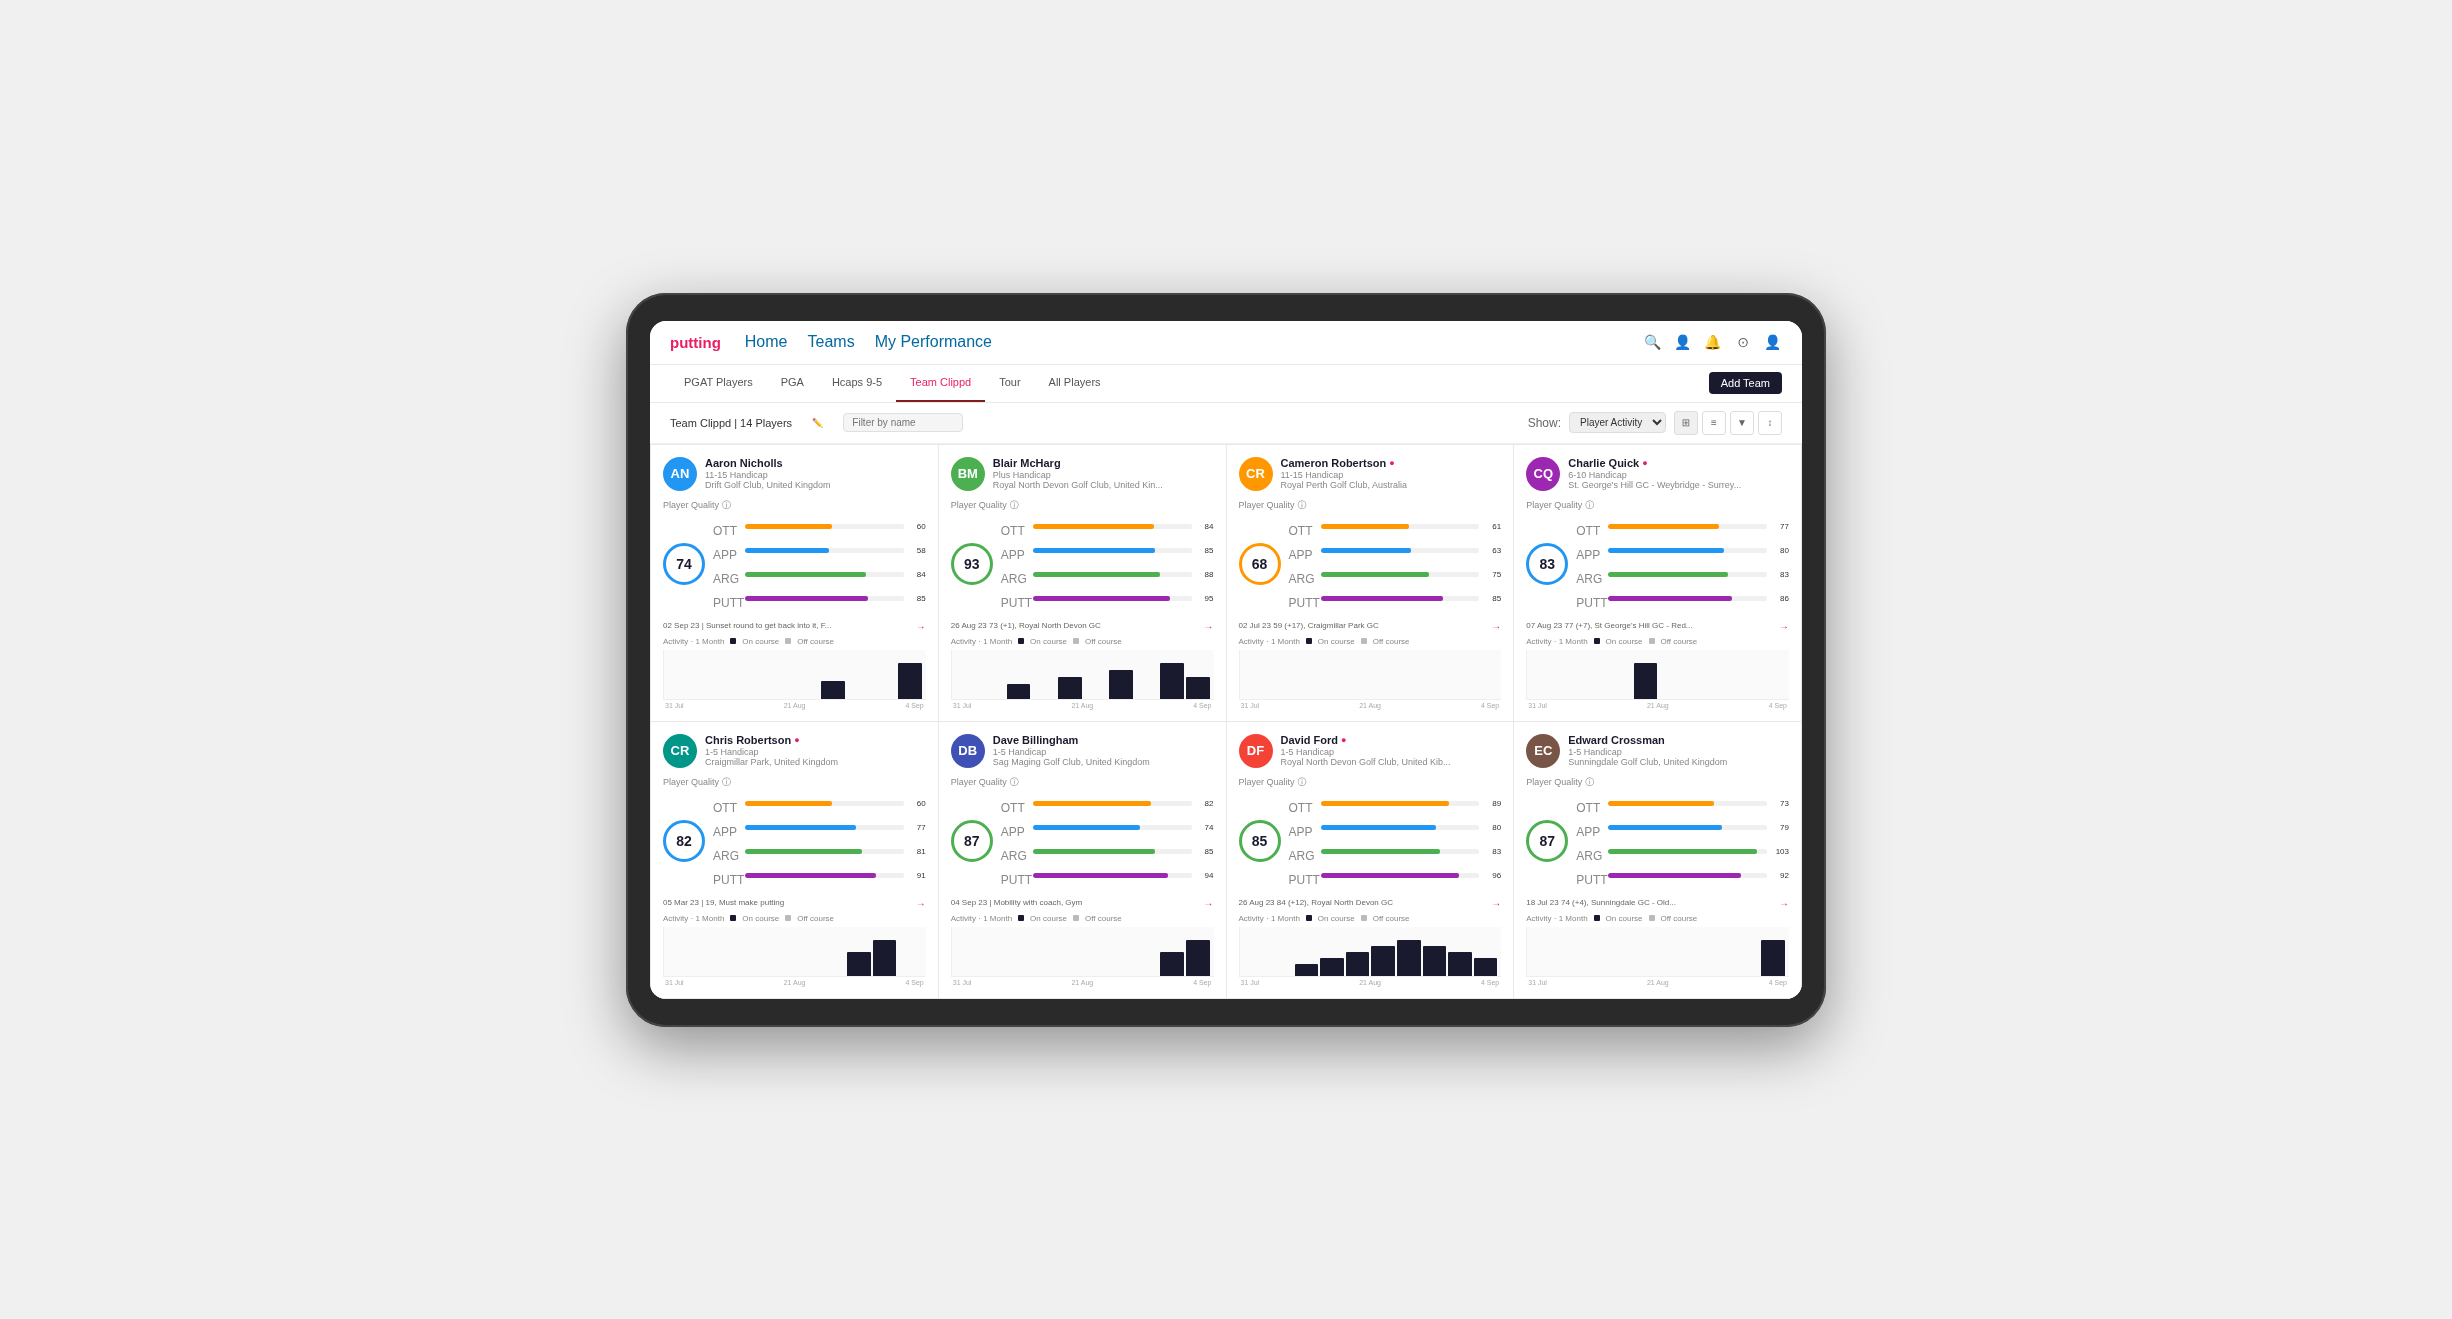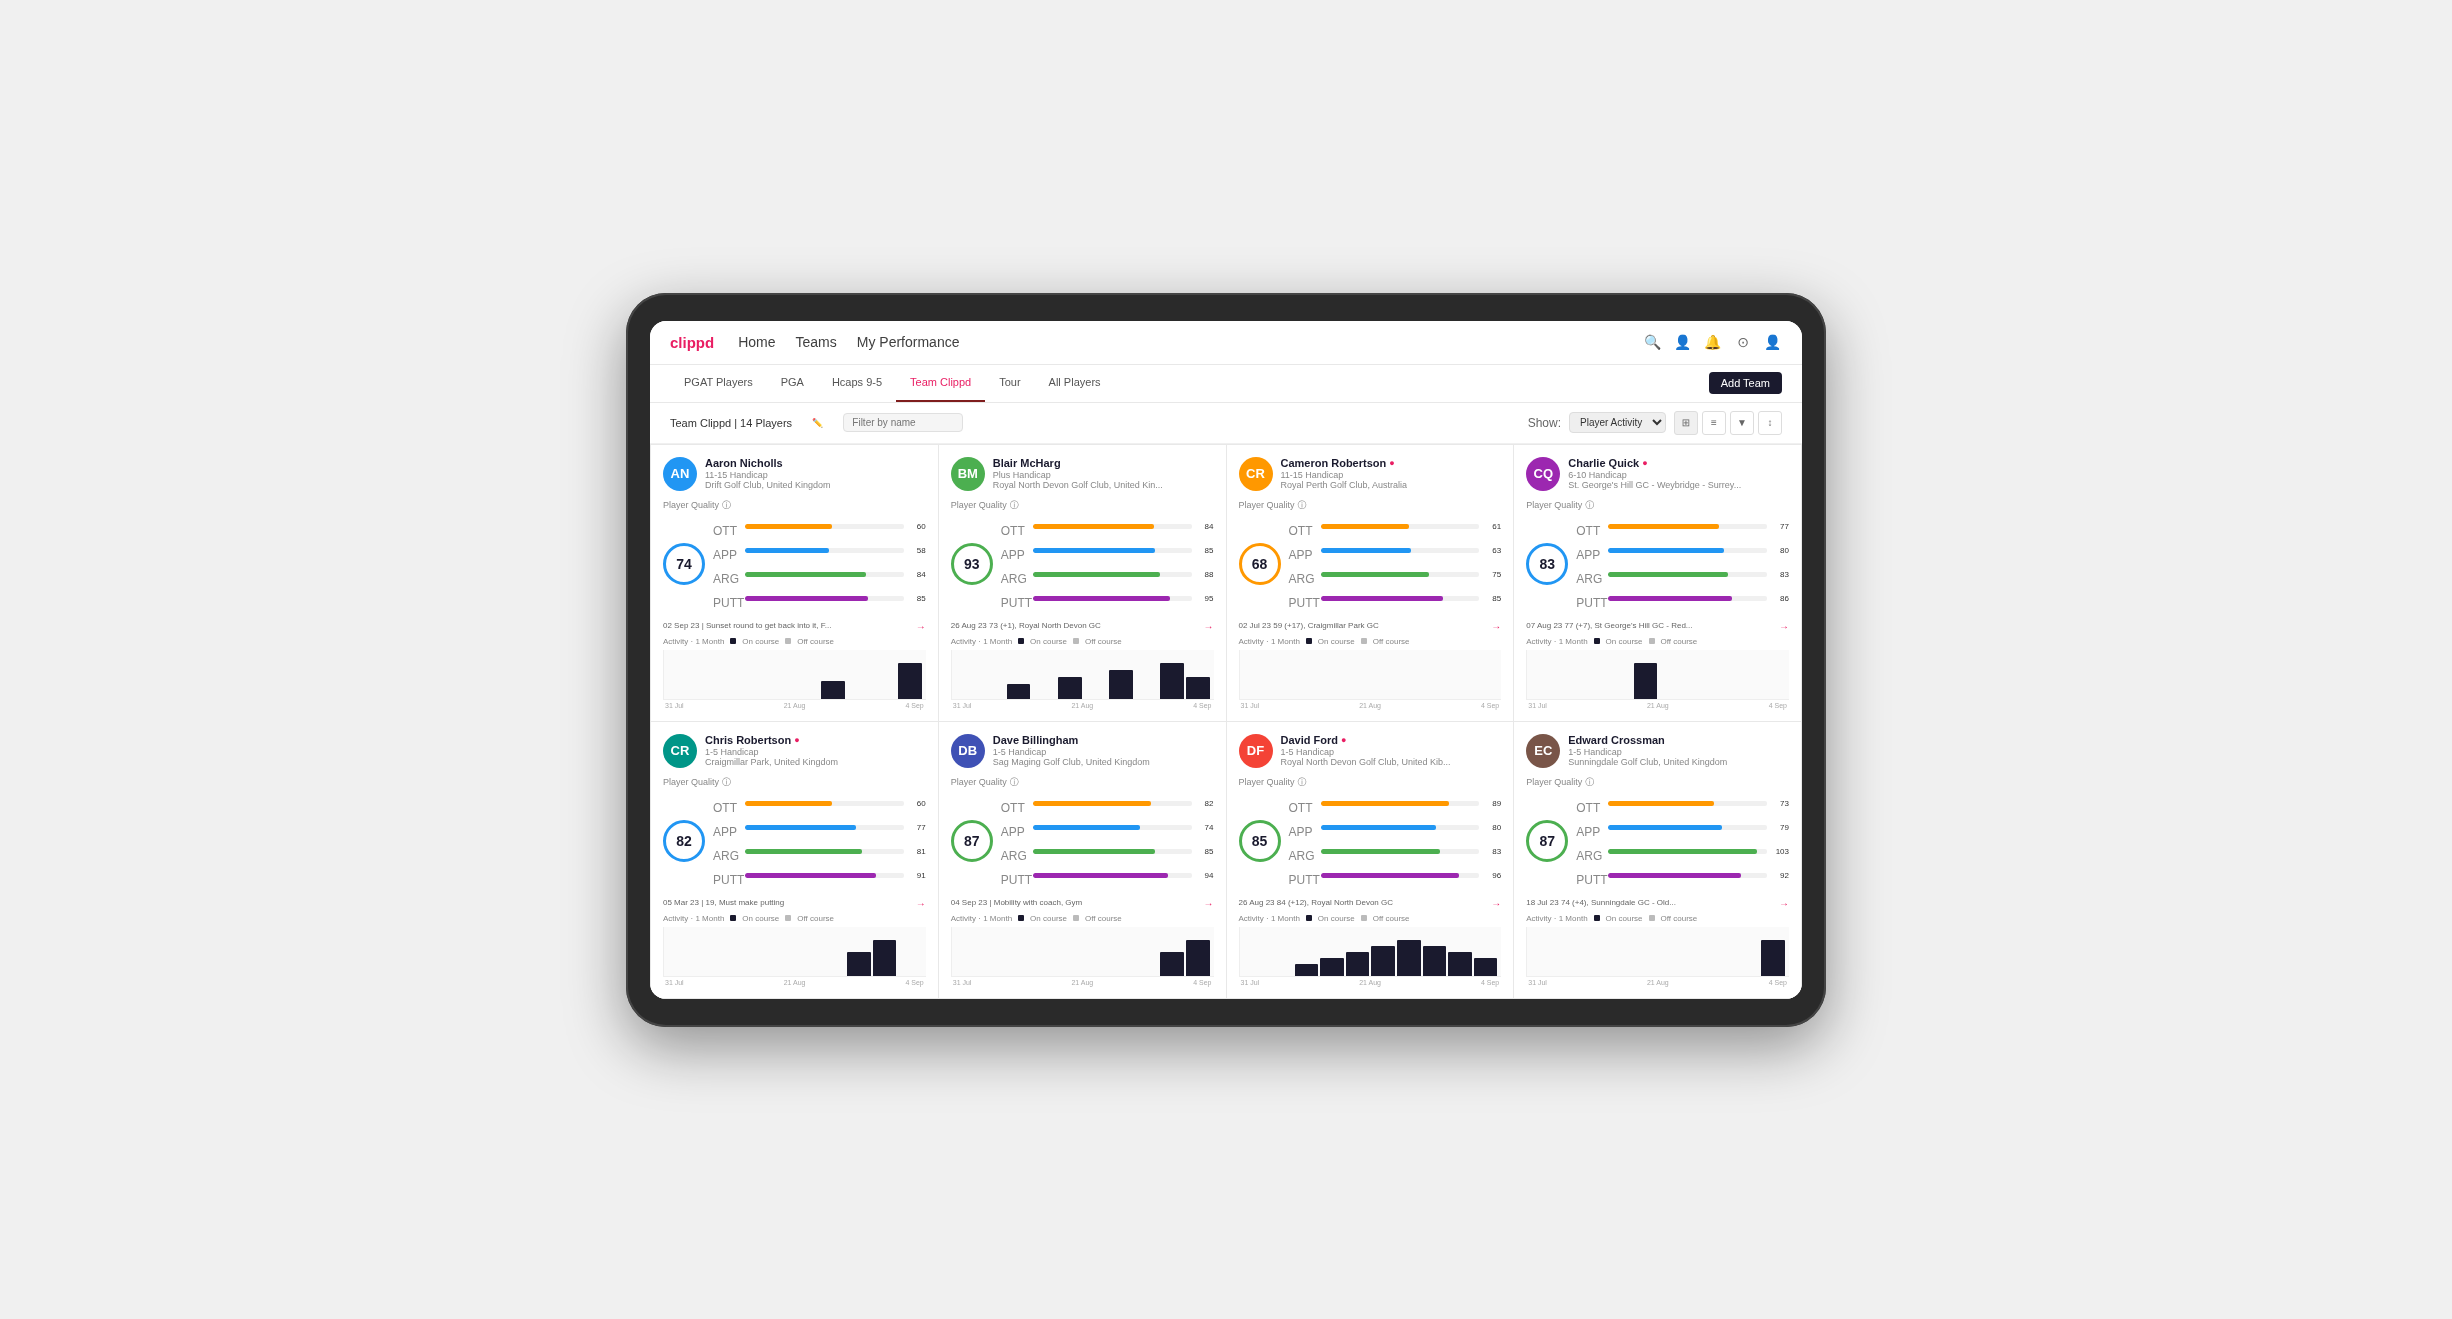--- a/index.html
+++ b/index.html
@@ -51,22 +51,22 @@
     }
 
     .nav-links {
       display: flex;
       gap: 20px;
       align-items: center;
       flex: 1;
     }
 
     .nav-link {
-      font-size: 14px;
-      color: #404040;
+      font-size: 16px;
+      color: #0369a1;
       cursor: pointer;
       text-decoration: none;
     }
 
     .nav-right {
       display: flex;
       align-items: center;
       gap: 12px;
     }
 
@@ -427,21 +427,21 @@
   </style>
 </head>
 <body>
 
 <div class="page-wrapper">
 
   <div class="ipad-frame">
     <div class="ipad-screen">
 
       <div class="top-nav">
-        <span class="nav-logo">clippd</span>
+        <span class="nav-logo">putting</span>
         <div class="nav-links">
           <a class="nav-link">Home</a>
           <a class="nav-link">Teams</a>
           <a class="nav-link">My Performance</a>
         </div>
         <div class="nav-right">
           <div class="nav-icon">🔍</div>
           <div class="nav-icon">👤</div>
           <div class="nav-icon">🔔</div>
           <div class="nav-icon">⊙</div>

